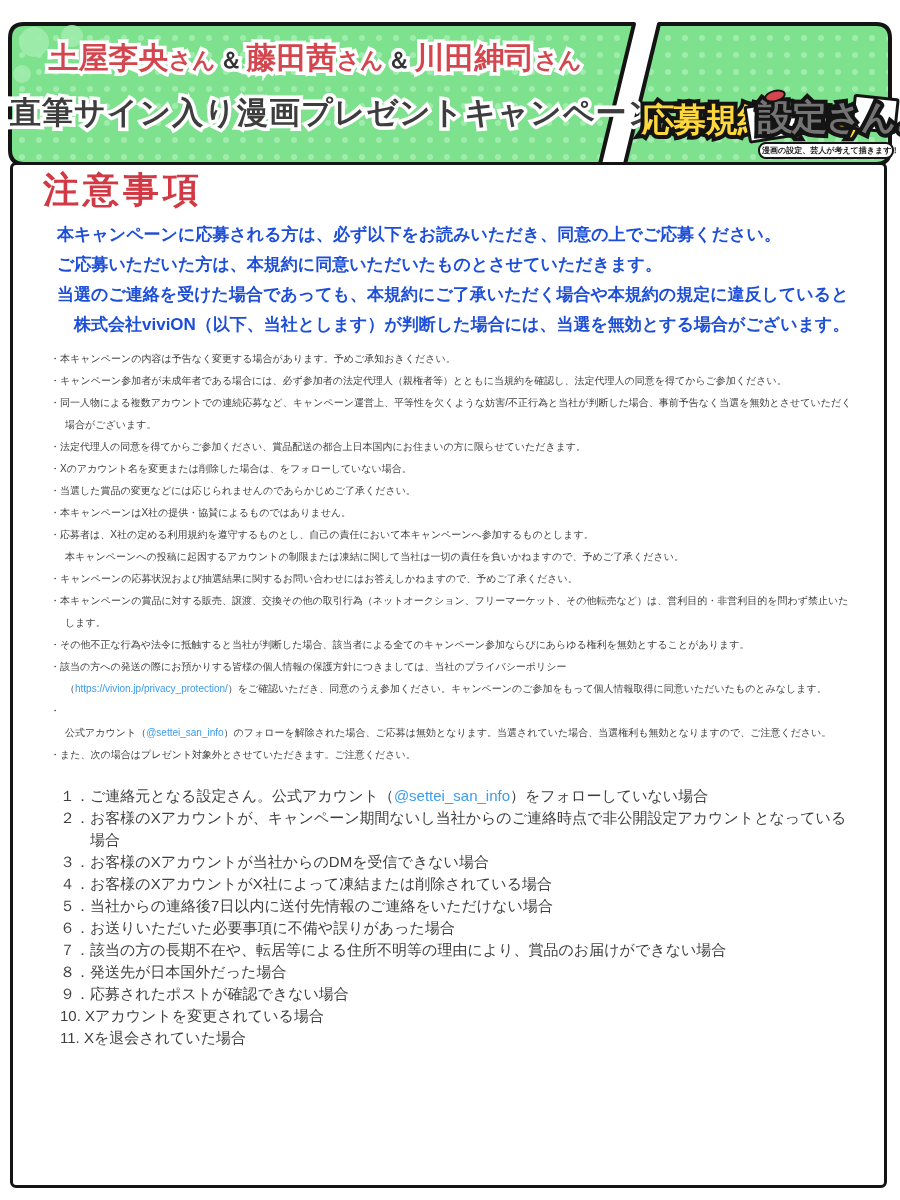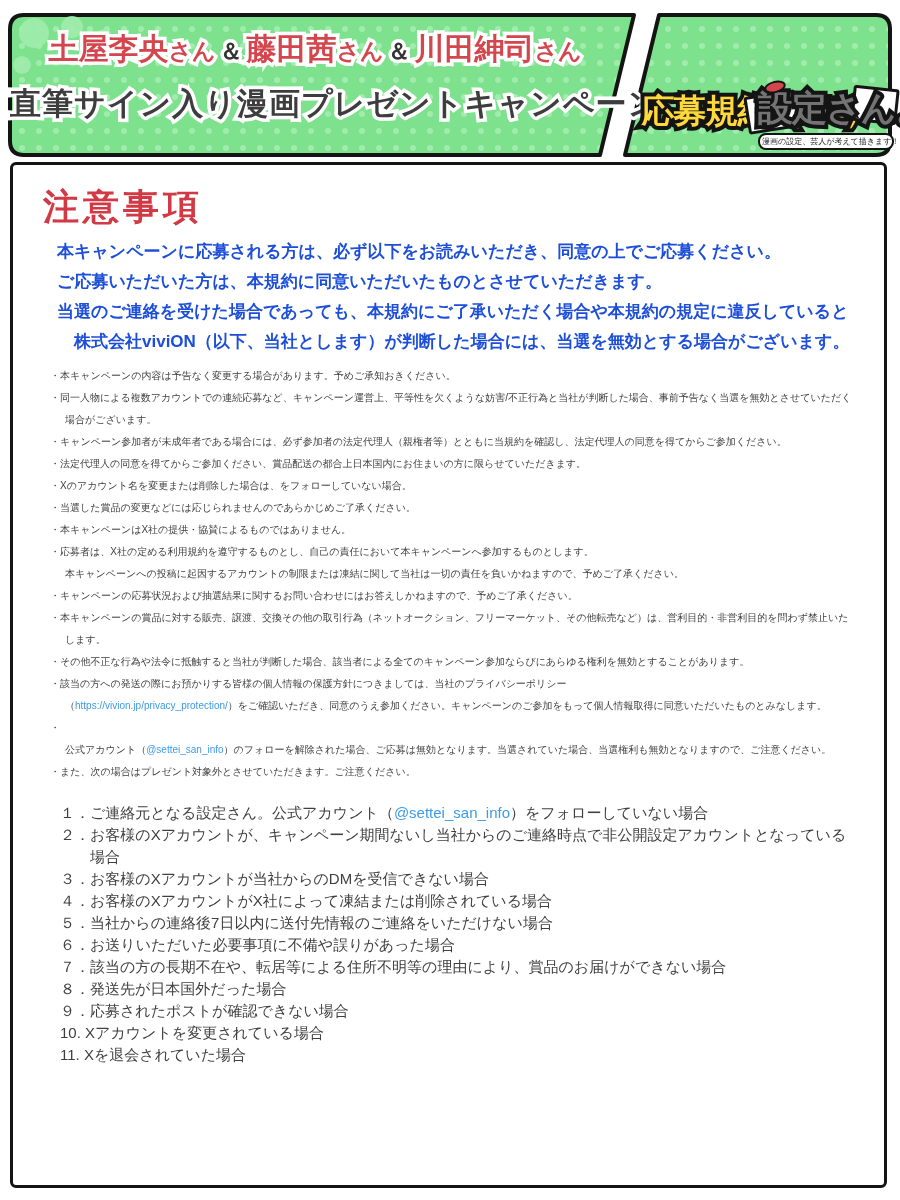--- a/index.html
+++ b/index.html
@@ -1,21 +1,21 @@
 <!DOCTYPE html>
 <html style="--green: #7de18d; --green-dot: #a0ecac; --red: #d3464e; --red-strong: #d13a44; --yellow: #ffd83c; --link: #3e9be8;"><head>
 <meta charset="utf-8">
 <style>
   * { box-sizing: border-box; margin: 0; padding: 0; }
   html, body { width: 900px; height: 1200px; background: #ffffff;
     font-family: "Liberation Sans", "DejaVu Sans", sans-serif; }
   .page { position: relative; width: 900px; height: 1200px; overflow: hidden; }
 
   
-  .header { position: absolute; left: 0; top: 7px; width: 900px; height: 160px; }
+  .header { position: absolute; left: 0; top: 16px; width: 900px; height: 160px; }
   .header svg { position: absolute; left: 0; top: 0; z-index: 0; }
 
   .t1 { position: absolute; left: 10px; top: 22px; width: 610px; text-align: center;
         z-index: 1; font-weight: 800; white-space: nowrap; }
   .t1 span { position: relative; display: inline-block; }
   .t1 .nm { font-size: 30px; color: var(--red); }
   .t1 .sf { font-size: 23px; color: var(--red); }
   .t1 .amp { font-size: 23px; color: #333333; padding: 0 4px; }
 
   .t2 { position: absolute; left: 10px; top: 76px; width: 610px; text-align: center;
@@ -44,27 +44,27 @@
            border-radius: 3px; z-index: 1; }
   .paper1 { left: -12px; top: 8px; width: 52px; height: 38px; transform: rotate(-9deg); }
   .paper2 { left: 94px; top: 2px; width: 46px; height: 36px; transform: rotate(6deg); }
   .logo-text { position: relative; z-index: 2; text-align: center; font-weight: 800;
            font-size: 35px; letter-spacing: -1px; color: #737373; white-space: nowrap; }
   .beret { position: absolute; left: 6px; top: -4px; width: 22px; height: 12px;
            background: var(--red); border: 2px solid #141414; border-radius: 50%;
            transform: rotate(-14deg); z-index: 3; }
   .logo-tagline { position: relative; z-index: 2; margin-top: 1px; text-align: center;
            background: #ffffff; border: 2px solid #141414; border-radius: 8px;
-           font-size: 8px; font-weight: 400; color: #222222; padding: 1px 2px;
+           font-size: 8px; font-weight: 700; color: #222222; padding: 1px 2px;
            white-space: nowrap; }
 
   
   .panel { position: absolute; left: 10px; top: 162px; width: 877px; height: 1026px;
            background: #ffffff; border: 3px solid #141414; border-radius: 6px;
-           padding: 24px 30px 16px 30px; overflow: hidden; }
+           padding: 7px 30px 16px 30px; overflow: hidden; }
   .heading { font-size: 36px; line-height: 1; font-weight: 800; color: var(--red-strong);
            letter-spacing: 4px; margin-bottom: 12px; }
   .intro { margin-left: 14px; margin-bottom: 8px; }
   .intro p { font-size: 17px; line-height: 30px; color: #1d4ed8; font-weight: 600; }
   .intro p.hang { padding-left: 17px; text-indent: -17px; }
 
   ul.bullets { list-style: none; margin-left: 7px; }
   ul.bullets li { font-size: 10px; line-height: 22px; color: #3f3f3f; font-weight: 500;
            padding-left: 15px; text-indent: -15px; }
   ul.bullets li::before { content: "・"; }
@@ -122,22 +122,22 @@
     <h1 class="heading">注意事項</h1>
 
     <div class="intro">
       <p>本キャンペーンに応募される方は、必ず以下をお読みいただき、同意の上でご応募ください。</p>
       <p>ご応募いただいた方は、本規約に同意いただいたものとさせていただきます。</p>
       <p class="hang">当選のご連絡を受けた場合であっても、本規約にご了承いただく場合や本規約の規定に違反していると株式会社viviON（以下、当社とします）が判断した場合には、当選を無効とする場合がございます。</p>
     </div>
 
     <ul id="bullet-list" class="bullets">
         <li><span>本キャンペーンの内容は予告なく変更する場合があります。予めご承知おきください。</span></li>
+        <li><span>キャンペーン参加者が未成年者である場合には、必ず参加者の法定代理人（親権者等）とともに当規約を確認し、法定代理人の同意を得てからご参加ください。</span></li>
         <li><span>同一人物による複数アカウントでの連続応募など、キャンペーン運営上、平等性を欠くような妨害/不正行為と当社が判断した場合、事前予告なく当選を無効とさせていただく場合がございます。</span></li>
-        <li><span>キャンペーン参加者が未成年者である場合には、必ず参加者の法定代理人（親権者等）とともに当規約を確認し、法定代理人の同意を得てからご参加ください。</span></li>
         <li><span>法定代理人の同意を得てからご参加ください、賞品配送の都合上日本国内にお住まいの方に限らせていただきます。</span></li>
         <li><span>Xのアカウント名を変更または削除した場合は、をフォローしていない場合。</span></li>
         <li><span>当選した賞品の変更などには応じられませんのであらかじめご了承ください。</span></li>
         <li><span>本キャンペーンはX社の提供・協賛によるものではありません。</span></li>
         <li><span>応募者は、X社の定める利用規約を遵守するものとし、自己の責任において本キャンペーンへ参加するものとします。</span><br><span>本キャンペーンへの投稿に起因するアカウントの制限または凍結に関して当社は一切の責任を負いかねますので、予めご了承ください。</span></li>
         <li><span>キャンペーンの応募状況および抽選結果に関するお問い合わせにはお答えしかねますので、予めご了承ください。</span></li>
         <li><span>本キャンペーンの賞品に対する販売、譲渡、交換その他の取引行為（ネットオークション、フリーマーケット、その他転売など）は、営利目的・非営利目的を問わず禁止いたします。</span></li>
         <li><span>その他不正な行為や法令に抵触すると当社が判断した場合、該当者による全てのキャンペーン参加ならびにあらゆる権利を無効とすることがあります。</span></li>
         <li><span>該当の方への発送の際にお預かりする皆様の個人情報の保護方針につきましては、当社のプライバシーポリシー</span><br><span>（</span><span class="link">https://vivion.jp/privacy_protection/</span><span>）をご確認いただき、同意のうえ参加ください。キャンペーンのご参加をもって個人情報取得に同意いただいたものとみなします。</span></li>
         <li><br><span>公式アカウント（</span><span class="link">@settei_san_info</span><span>）のフォローを解除された場合、ご応募は無効となります。当選されていた場合、当選権利も無効となりますので、ご注意ください。</span></li>

